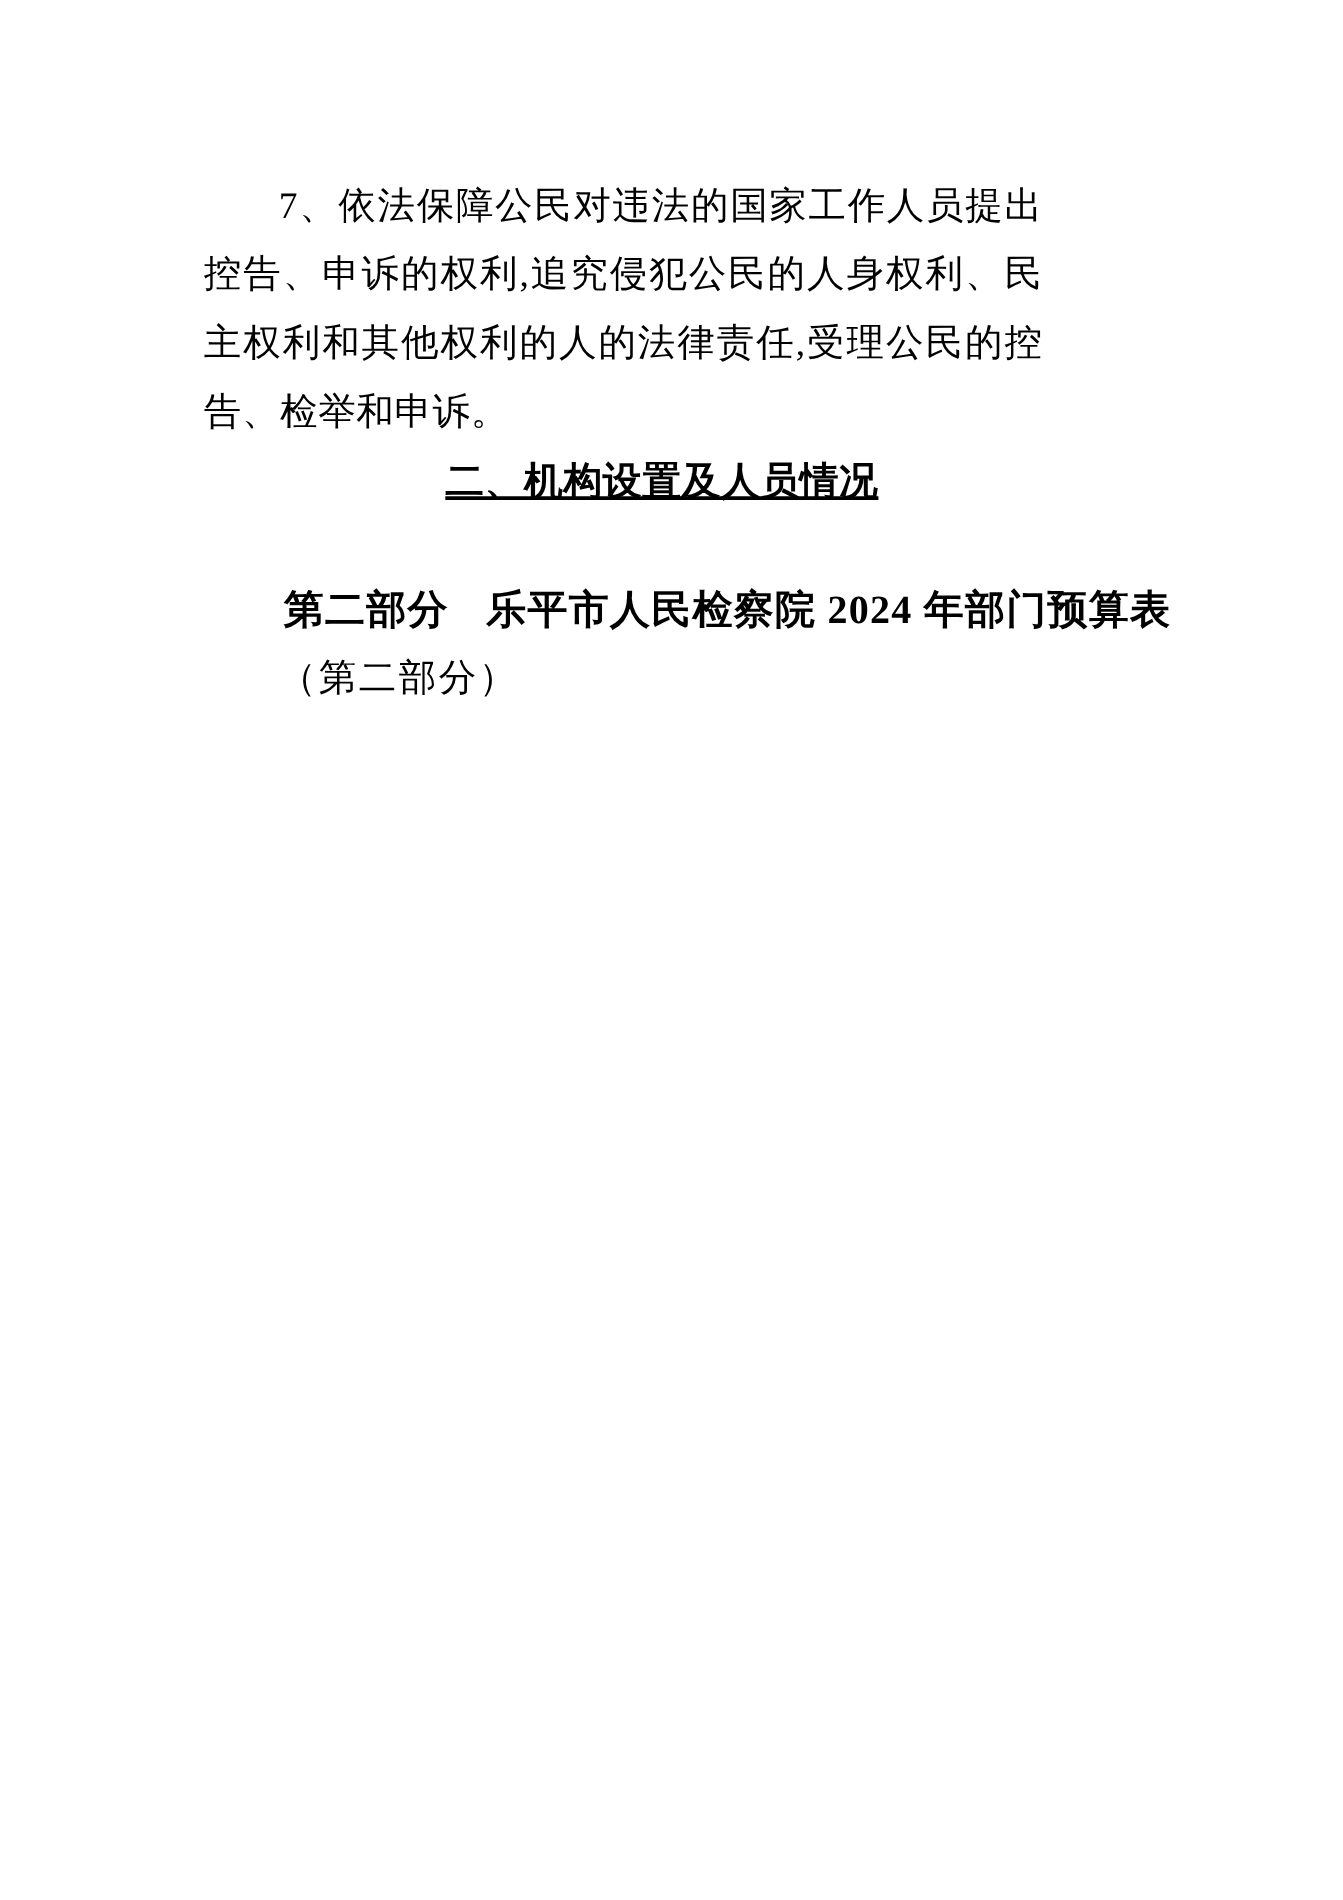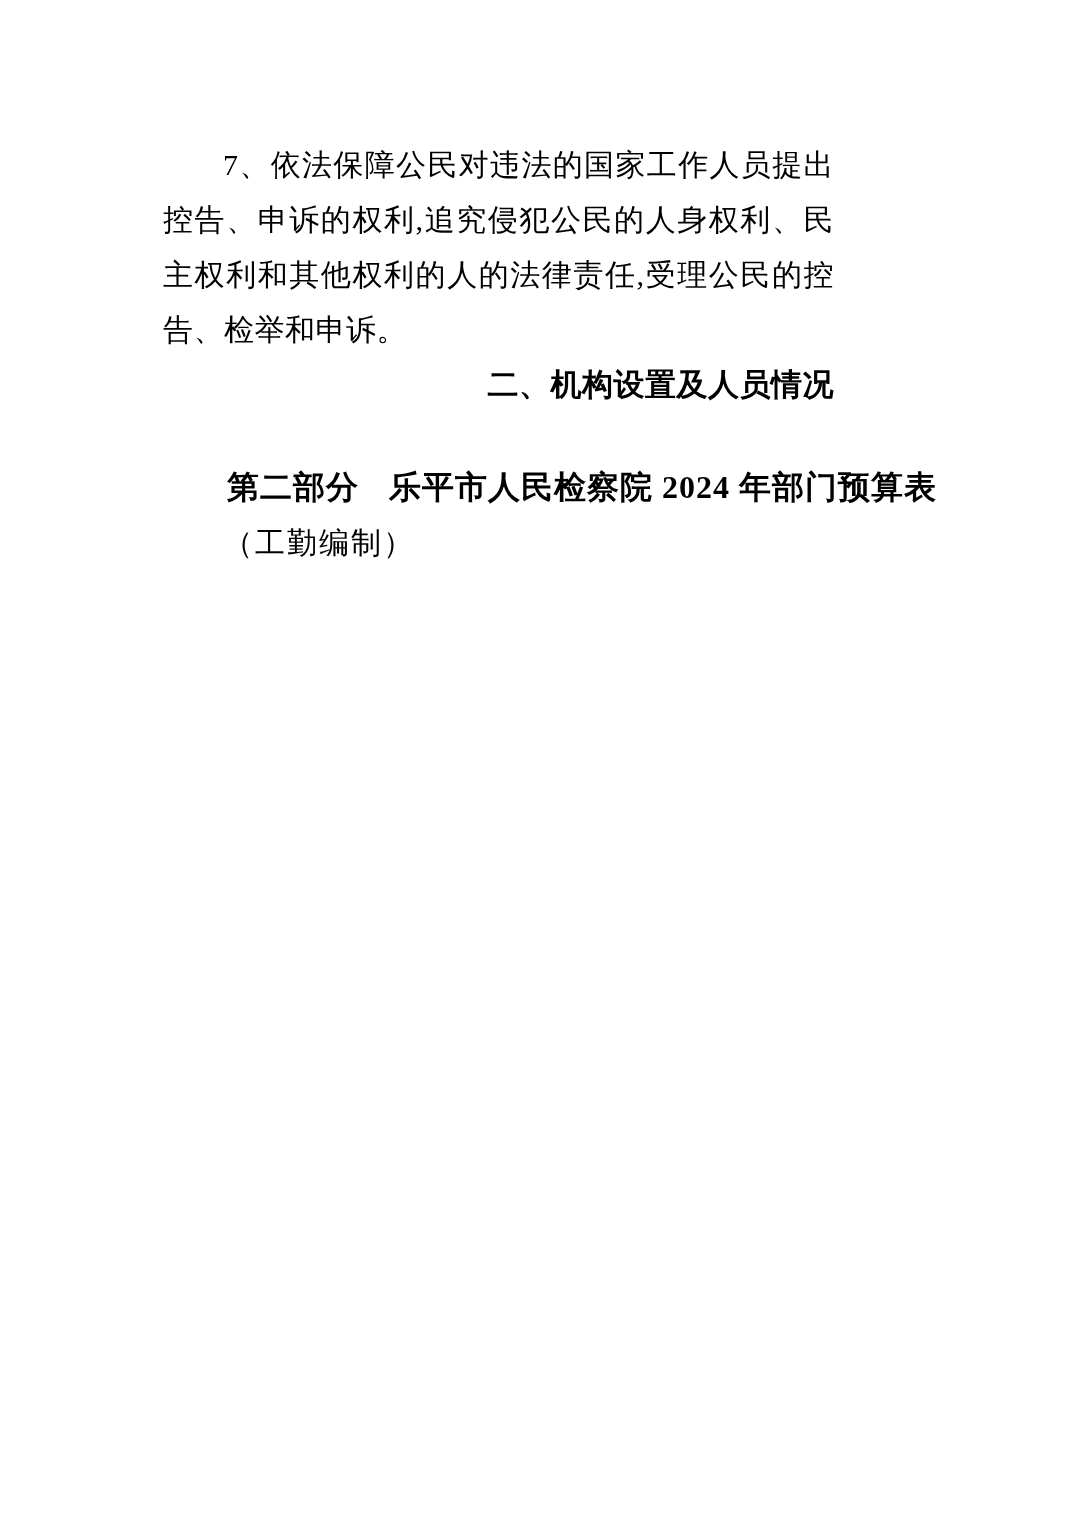--- a/index.html
+++ b/index.html
@@ -27,22 +27,23 @@
     text-justify: inter-character;
     letter-spacing: 0.5px;
   }
   .section-heading {
     margin: 0;
     font-family: "Liberation Sans", "DejaVu Sans", sans-serif;
     font-weight: 700;
     font-size: 31px;
     line-height: 55px;
     text-indent: 2em;
-    text-align: right;
+    text-align: center;
     letter-spacing: 0.5px;
+    text-decoration: underline;
   }
   .part-title-line {
     margin: 48px 0 0 0;
     font-family: "Liberation Serif", "DejaVu Serif", serif;
     font-weight: 700;
     font-size: 32px;
     line-height: 55px;
     text-indent: 2em;
     text-align: center;
     letter-spacing: 1px;
@@ -69,15 +70,15 @@
 
   <p class="body-text">7、依法保障公民对违法的国家工作人员提出控告、申诉的权利,追究侵犯公民的人身权利、民主权利和其他权利的人的法律责任,受理公民的控告、检举和申诉。</p>
 
   <h2 class="section-heading">二、机构设置及人员情况</h2>
 
 
   <div class="part-title-line">
     <span>第二部分</span><span class="part-gap"></span><span>乐平市人民检察院 2024 年部门预算表</span>
   </div>
 
-  <p class="appendix-note">（工勤编制）</p>
+  <p class="appendix-note">（第二部分）</p>
 
 </div>
 
 </body></html>

